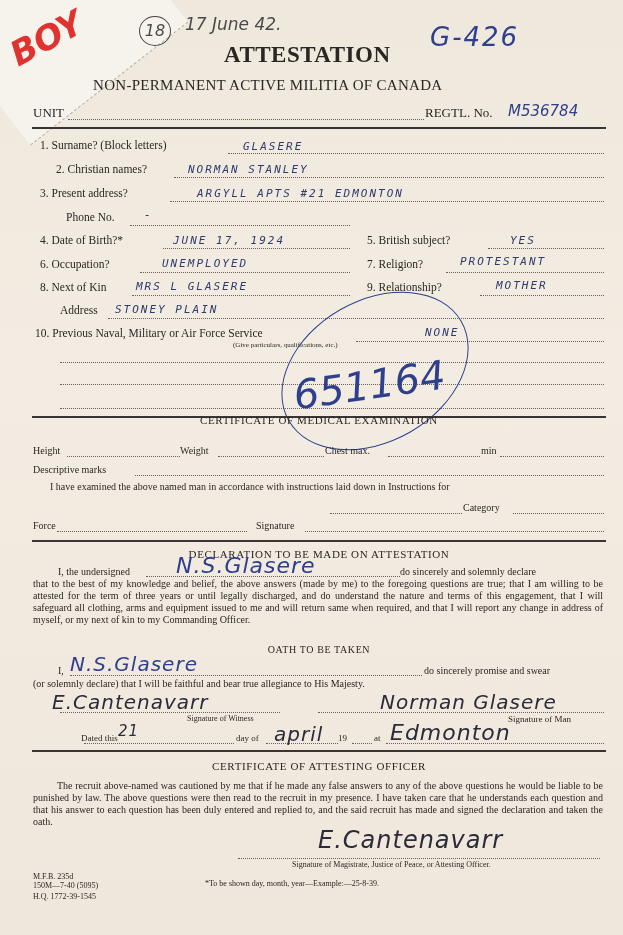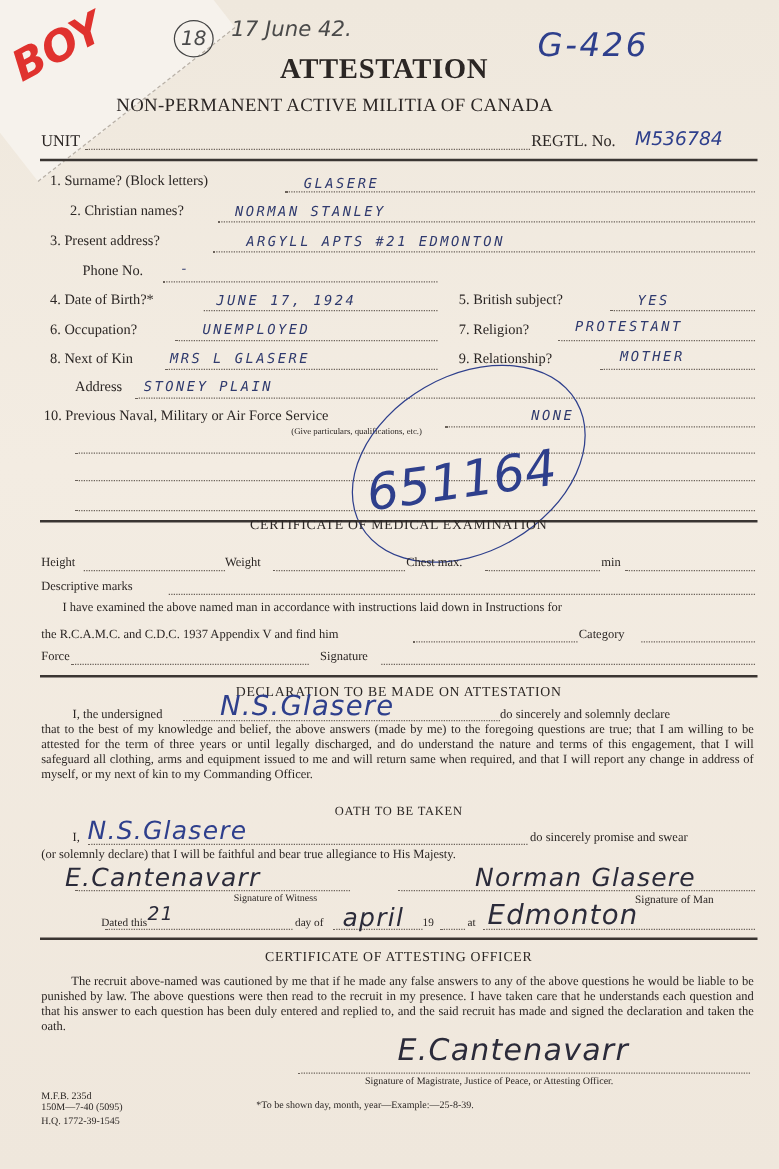--- a/index.html
+++ b/index.html
@@ -119,21 +119,20 @@
   <div class="abs label" style="left:180px;top:445px;font-size:10px;">Weight</div>
   <div class="dots" style="left:218px;width:106px;top:456px;"></div>
   <div class="abs label" style="left:325px;top:445px;font-size:10px;">Chest   max.</div>
   <div class="dots" style="left:388px;width:92px;top:456px;"></div>
   <div class="abs label" style="left:481px;top:445px;font-size:10px;">min</div>
   <div class="dots" style="left:500px;width:104px;top:456px;"></div>
 
   <div class="abs label" style="left:33px;top:464px;font-size:10px;">Descriptive marks</div>
   <div class="dots" style="left:135px;width:469px;top:475px;"></div>
   <div class="abs label" style="left:50px;top:481px;font-size:10px;">I have examined the above named man in accordance with instructions laid down in Instructions for</div>
-  <div class="abs label" style="left:33px;top:502px;font-size:10px;">the R.C.A.M.C. and C.D.C. 1937 Appendix V and find him</div>
   <div class="dots" style="left:330px;width:132px;top:513px;"></div>
   <div class="abs label" style="left:463px;top:502px;font-size:10px;">Category</div>
   <div class="dots" style="left:513px;width:91px;top:513px;"></div>
   <div class="abs label" style="left:33px;top:520px;font-size:10px;">Force</div>
   <div class="dots" style="left:57px;width:190px;top:531px;"></div>
   <div class="abs label" style="left:256px;top:520px;font-size:10px;">Signature</div>
   <div class="dots" style="left:305px;width:299px;top:531px;"></div>
 
   <div class="rule" style="top:540px;"></div>
 

